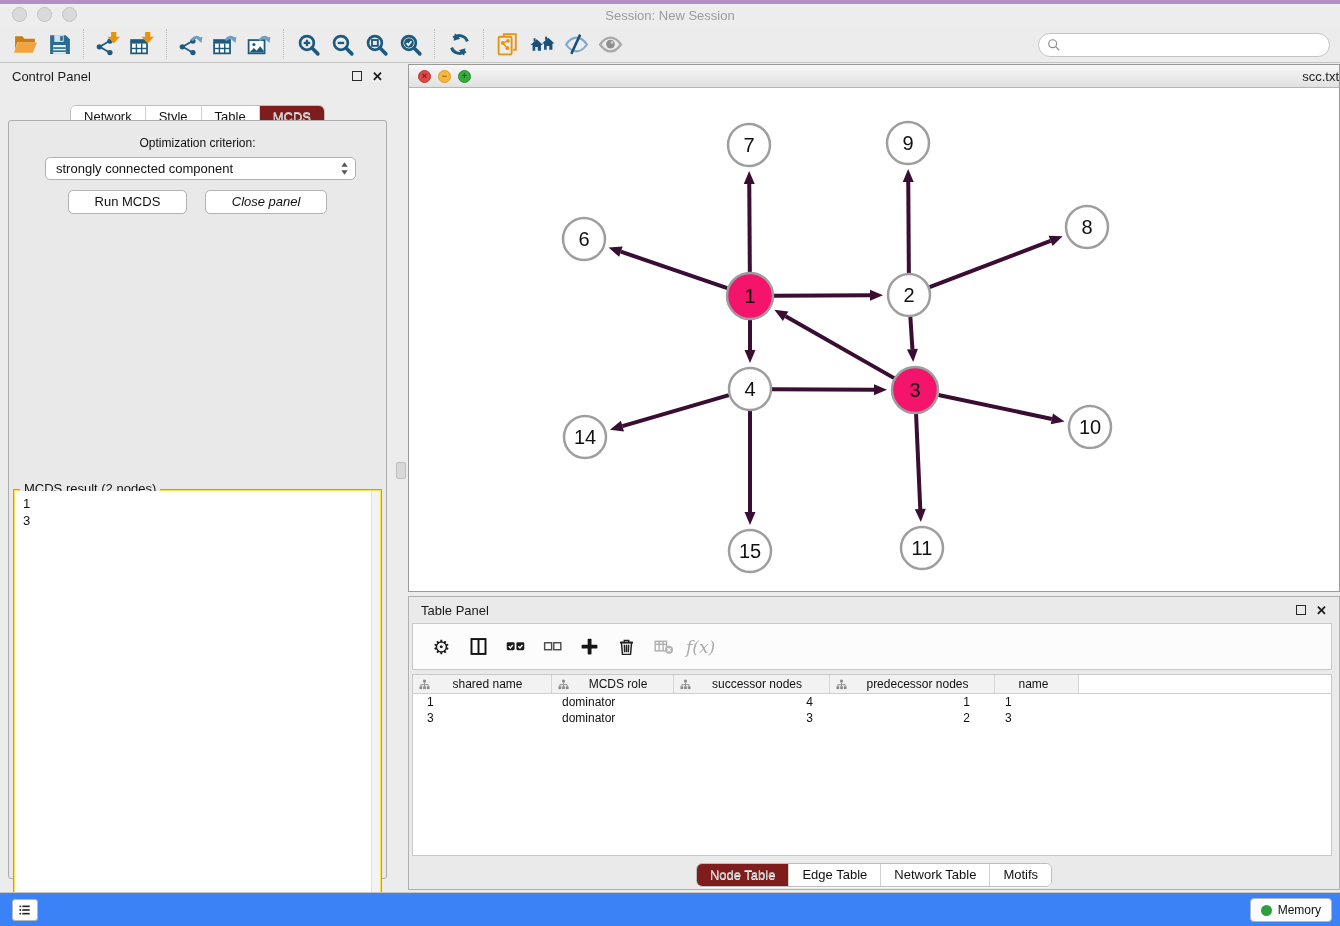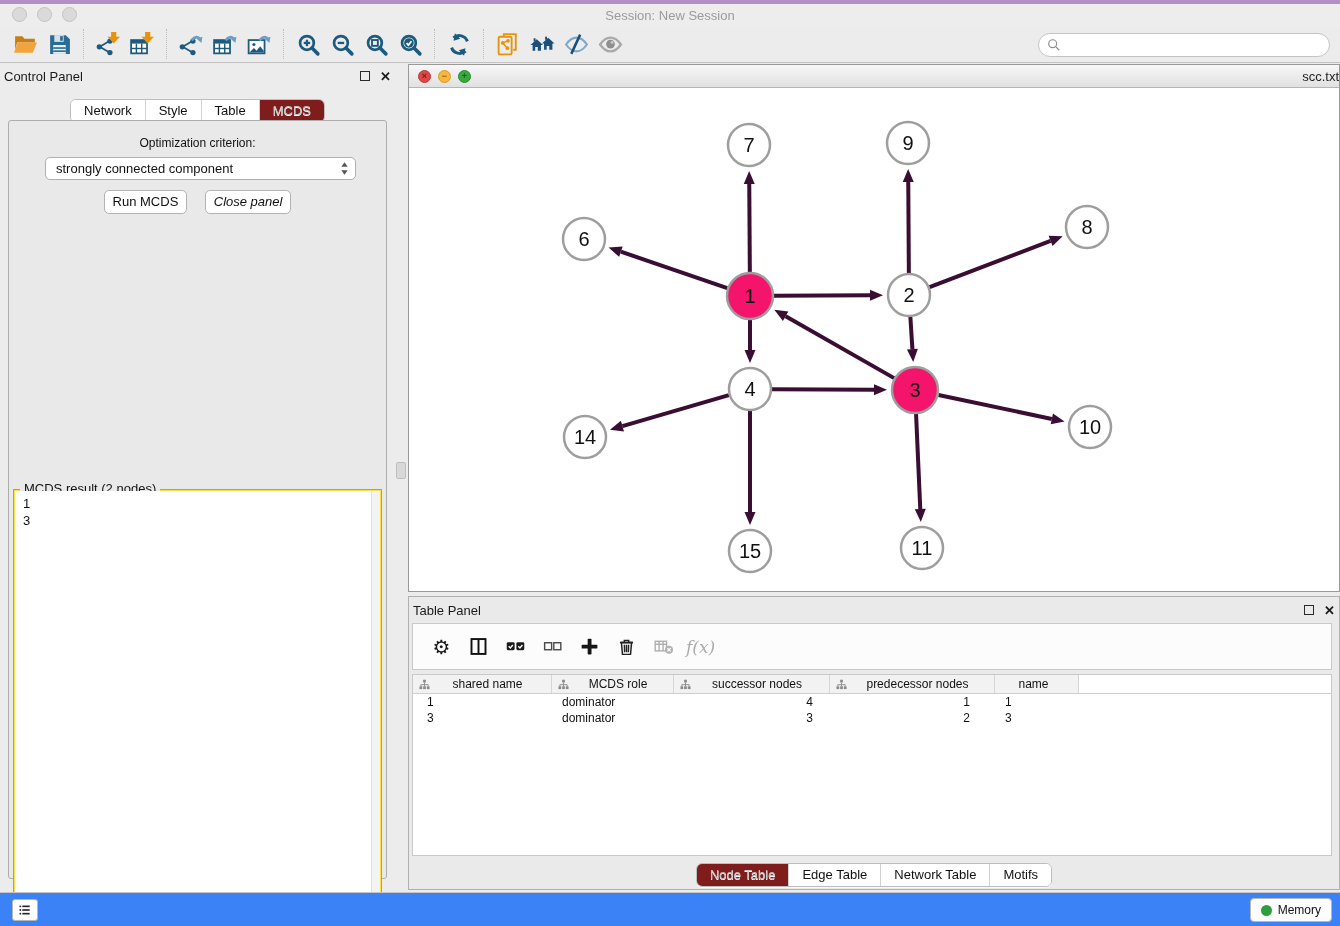--- a/index.html
+++ b/index.html
@@ -17,40 +17,40 @@
   
   .toolbar { position:absolute; left:0; top:26px; width:100%; height:37px; background:#ECECEC; border-bottom:1px solid #C2C2C2; display:flex; align-items:center; padding-left:8px; }
   .tb-btn { width:34px; height:32px; display:flex; align-items:center; justify-content:center; flex:0 0 auto; cursor:default; }
   .tb-btn svg { width:25px; height:25px; }
   .tb-sep { width:1px; height:30px; border-left:1px dotted #BDBDBD; margin:0 7px; flex:0 0 auto; }
   .search-wrap { position:absolute; right:10px; top:7px; width:292px; height:24px; background:#FFF; border:1px solid #C4C4C4; border-radius:12px; display:flex; align-items:center; padding:0 8px; }
   .search-wrap svg { width:14px; height:14px; flex:0 0 auto; }
   .search-wrap input { border:none; outline:none; flex:1; font-size:12px; margin-left:5px; background:transparent; }
 
   
-  .panel-header { height:26px; display:flex; align-items:center; font-size:13px; color:#1A1A1A; padding:0 4px; }
+  .panel-header { height:26px; display:flex; align-items:center; font-size:13px; color:#1A1A1A; padding:0 12px; }
   .panel-header .spacer { flex:1; }
   .float-box { width:10px; height:10px; border:1.5px solid #2A2A2A; display:inline-block; margin-right:10px; }
   .close-x { font-size:13px; font-weight:bold; color:#1A1A1A; }
 
   
   .seg { display:inline-flex; border:1px solid #BDBDBD; border-radius:6px; overflow:hidden; background:#FFF; box-shadow:0 1px 0 rgba(255,255,255,.7); }
   .seg-item { padding:3px 13px 4px; font-size:13px; color:#111; background:#FFF; border-left:1px solid #D2D2D2; white-space:nowrap; }
   .seg-item:first-child { border-left:none; }
   .seg-item.active { background:#7f1d1d; color:#C4C4C4; text-shadow:0 1px 0 #FFF; }
 
   
   .control-panel { position:absolute; left:0; top:63px; width:395px; height:829px; background:#ECECEC; }
-  .control-tabs-row { text-align:center; margin-top:10px; }
+  .control-tabs-row { text-align:center; margin-top:16px; }
   .cp-body { position:absolute; left:8px; right:8px; top:57px; bottom:13px; background:#E9E9E9; border:1px solid #ADADAD; border-radius:3px; }
   .opt-label { text-align:center; font-size:12px; color:#111; margin-top:15px; }
   .combo { position:absolute; left:36px; top:36px; width:311px; height:23px; background:#FFF; border:1px solid #B0B0B0; border-radius:5px; display:flex; align-items:center; padding:0 6px 0 10px; font-size:13px; color:#111; }
   .combo .combo-label { flex:1; }
   .combo svg { width:9px; height:15px; }
-  .btn { display:inline-block; background:#FFF; border:1px solid #B3B3B3; border-radius:5px; font-size:13px; color:#111; padding:3px 8px 4px; }
+  .btn { display:inline-block; background:#FFF; border:1px solid #B3B3B3; border-radius:5px; font-size:13px; color:#111; padding:3px 26px 4px; }
   .cp-buttons { position:absolute; top:69px; left:0; width:100%; text-align:center; }
   .cp-buttons .btn + .btn { margin-left:13px;font-style:italic; }
   .result-group { position:absolute; left:4px; right:4px; top:368px; height:492px; border:1px solid #9E9E9E; background:#fde047; }
   .result-legend { position:absolute; left:6px; top:-9px; background:#E9E9E9; padding:0 4px; font-size:13px; color:#111; }
   .result-area { position:absolute; inset:1px; background:#FFF; font-size:13px; color:#111; padding:4px 0 0 8px; line-height:17px; }
   .result-scroll { position:absolute; right:1px; top:1px; bottom:1px; width:9px; background:#F3F3F3; border-left:1px solid #E2E2E2; }
 
   
   .vsplit-handle { position:absolute; left:396px; top:462px; width:10px; height:17px; background:#D8D8D8; border:1px solid #BFBFBF; border-radius:2px; }
 

